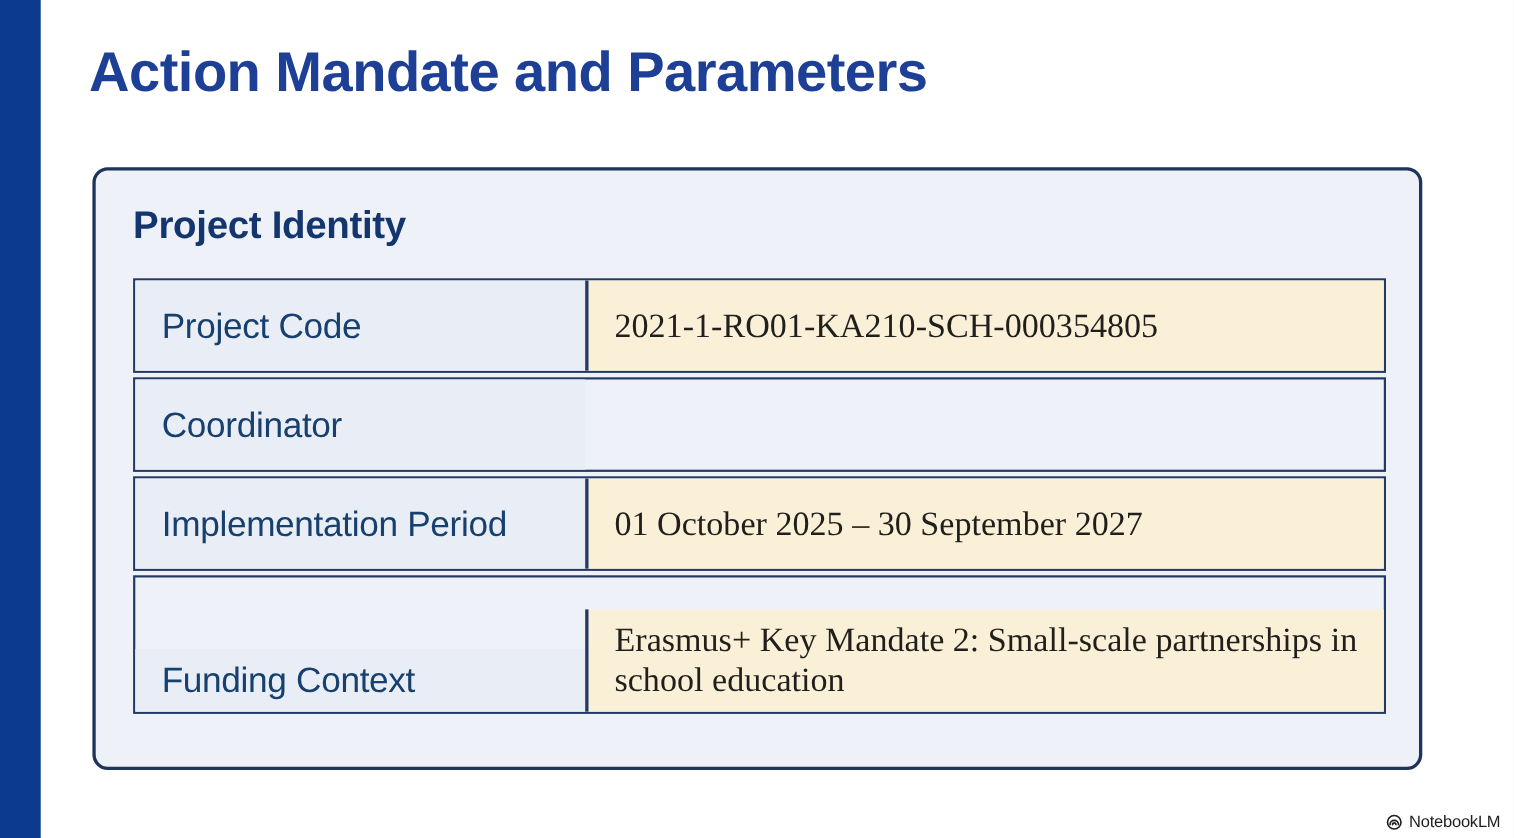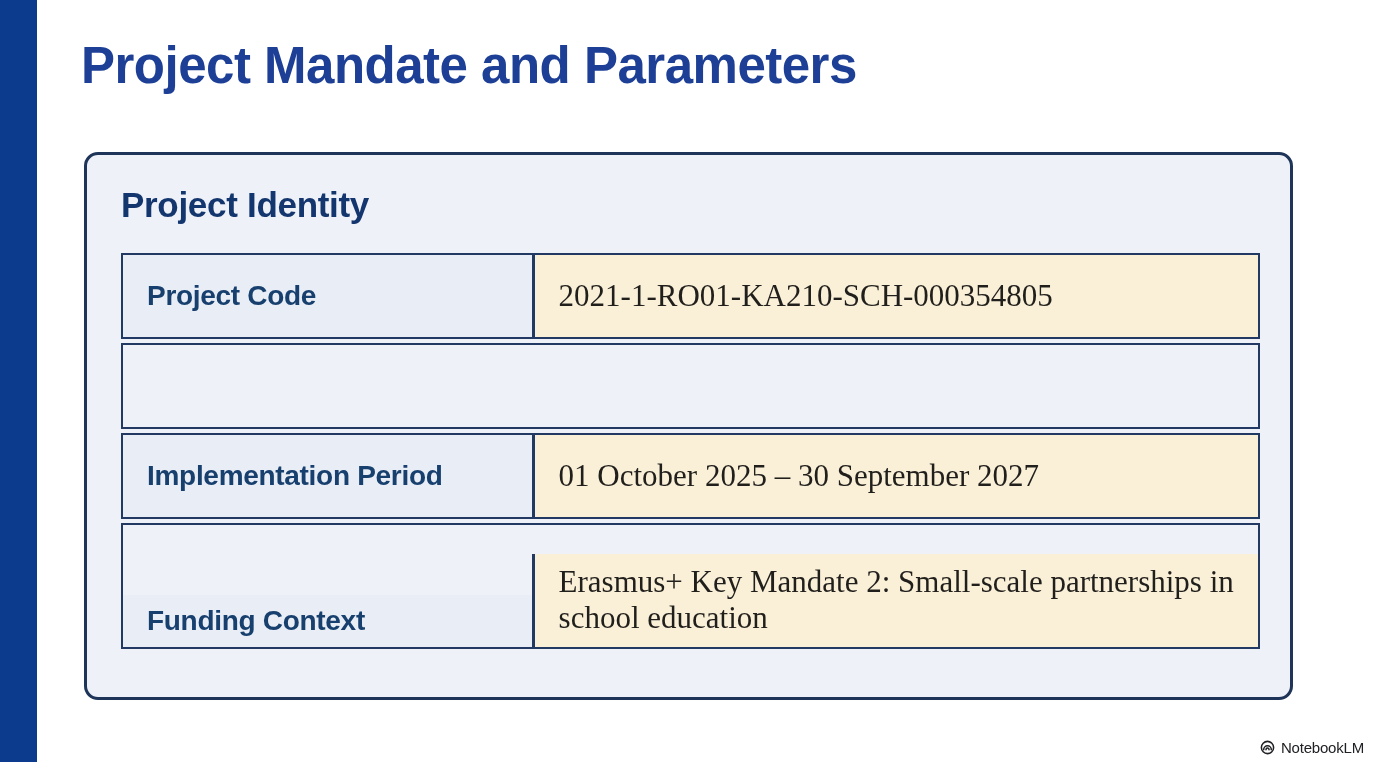--- a/index.html
+++ b/index.html
@@ -65,22 +65,22 @@
   }
   .table-row.tall{min-height:126px;align-items:flex-end;}
   .cell{
     display:flex;
     align-items:center;
   }
   .cell.label{
     width:36%;
     background:var(--label-cell-bg);
     padding:10px 10px 10px 24px;
-    font-size:28px;
-    font-weight:700;
+    font-size:32px;
+    font-weight:400;
     letter-spacing:-0.3px;
     color:var(--label-color);
   }
   .cell.value{
     flex:1;
     background:var(--value-cell-bg);
     border-left:3px solid var(--table-border);
     padding:10px 24px 10px 24px;
     font-family:"Liberation Serif", serif;
     font-size:31px;
@@ -100,31 +100,32 @@
     font-weight:500;
     letter-spacing:-0.2px;
   }
   .watermark-icon svg{display:block;}
 </style>
 </head>
 <body>
 
 <div class="accent-bar"></div>
 
-<h1 class="page-title">Project Mandate and Parameters</h1>
+<h1 class="page-title">Action Mandate and Parameters</h1>
 
 <section class="card">
   <h2 class="card-heading">Project Identity</h2>
   <div class="identity-table">
   <div class="table-row">
     <div class="cell label">Project Code</div>
     <div class="cell value">2021-1-RO01-KA210-SCH-000354805</div>
   </div>
 
   <div class="table-row">
+    <div class="cell label">Coordinator</div>
   </div>
 
   <div class="table-row">
     <div class="cell label">Implementation Period</div>
     <div class="cell value">01 October 2025 – 30 September 2027</div>
   </div>
 
   <div class="table-row tall">
     <div class="cell label">Funding Context</div>
     <div class="cell value">Erasmus+ Key Mandate 2: Small-scale partnerships in school education</div>

